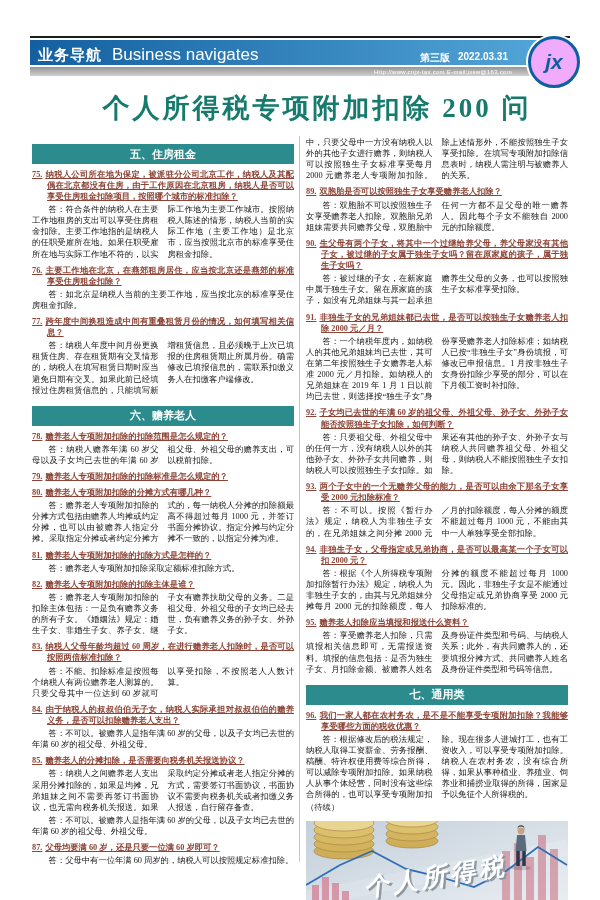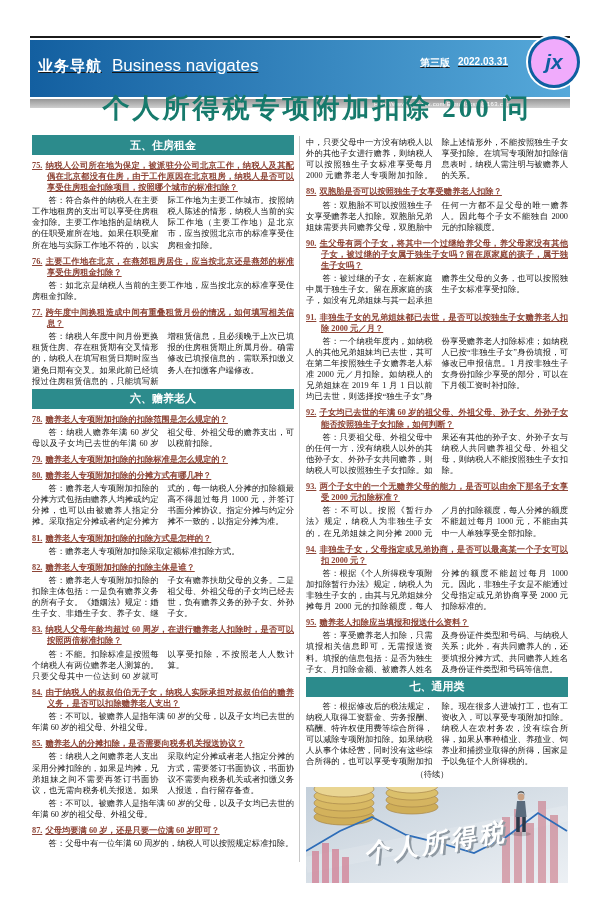--- a/index.html
+++ b/index.html
@@ -3,21 +3,21 @@
 <meta charset="utf-8">
 <style>
   html,body{margin:0;padding:0;background:#ffffff;}
   body{width:600px;height:900px;overflow:hidden;font-family:"Liberation Serif","DejaVu Serif",serif;color:#151515;}
   .page{position:relative;width:600px;height:900px;background:#fff;}
 
   
   .header{position:absolute;left:30px;right:30px;top:36px;}
   .topline{height:2px;background:#1b1b1b;}
   .bluebar{height:25px;margin-top:2px;background:linear-gradient(90deg,#135fa0,#56a9da);
-           display:flex;align-items:flex-start;justify-content:space-between;padding:16px 8px;text-decoration:underline;}
+           display:flex;align-items:flex-end;justify-content:space-between;padding:0 8px;}
   .masthead{display:flex;align-items:baseline;gap:10px;color:#fff;font-family:"Liberation Sans",sans-serif;}
   .masthead .cn{font-weight:bold;font-size:15px;letter-spacing:1px;}
   .masthead .en{font-size:17px;}
   .edition{color:#fff;font-family:"Liberation Sans",sans-serif;font-size:10px;font-weight:bold;padding-right:54px;display:flex;gap:8px;}
   .graybar{height:9px;margin-top:2px;background:linear-gradient(180deg,#969696,#cfcfcf);
            display:flex;justify-content:flex-end;align-items:center;}
   .contact{color:#fff;font-size:6px;font-family:"Liberation Sans",sans-serif;padding-right:58px;letter-spacing:.3px;}
   .logo{position:absolute;right:-10px;top:0;width:46px;height:46px;border-radius:50%;
         background:#f0abfc;border:3px solid #0f5fa0;box-shadow:0 0 0 2px #fff;
         display:flex;align-items:center;justify-content:center;}
@@ -26,28 +26,28 @@
   
   .main-title{position:absolute;top:90px;left:0;width:100%;text-align:center;
               font-size:27px;font-weight:bold;color:#167a6c;letter-spacing:3px;padding-left:17px;}
 
   
   .content{position:absolute;top:134px;left:32px;width:536px;display:flex;gap:12px;}
   .divider{position:absolute;top:136px;left:299px;width:1px;height:726px;background:#c9c9c9;}
   .col{width:262px;font-size:8.3px;line-height:1.34;text-align:justify;}
 
   .section-bar{background:#2c8b8c;color:#fff;text-align:center;font-weight:bold;
-               font-family:"Liberation Sans",sans-serif;font-size:11px;padding:2.5px 0;margin:1px 0 4px;}
+               font-family:"Liberation Sans",sans-serif;font-size:11px;padding:2.5px 0;margin:10px 0 4px;}
   .qa{margin:0;}
   .q-head{color:#8d4436;font-weight:bold;margin-top:5px;padding-left:15px;text-indent:-15px;text-decoration:underline;}
   .q-num{margin-right:3px;}
   .answer{margin:2px 0 2px;text-indent:2em;}
   .answer.cols{column-count:2;column-gap:9px;}
   .answer.cont{text-indent:0;margin-top:3px;}
-  .note{text-align:center;padding-right:10px;margin-top:0;}
+  .note{text-align:left;padding-right:10px;margin-top:0;}
 
   
   .photo{margin:7px 0 0;width:262px;height:96px;position:relative;overflow:hidden;padding:0;}
   .photo svg{display:block;width:100%;height:100%;}
 </style>
 </head>
 <body>
 
 <div class="page">
 
@@ -155,20 +155,21 @@
           <div class="qa">
             <div class="q-head"><span class="q-num">94.</span><span class="q-text">非独生子女，父母指定或兄弟协商，是否可以最高某一个子女可以扣 2000 元？</span></div>
             <p class="answer cols">答：根据《个人所得税专项附加扣除暂行办法》规定，纳税人为非独生子女的，由其与兄弟姐妹分摊每月 2000 元的扣除额度，每人分摊的额度不能超过每月 1000 元。因此，非独生子女是不能通过父母指定或兄弟协商享受 2000 元扣除标准的。</p>
           </div>
           <div class="qa">
             <div class="q-head"><span class="q-num">95.</span><span class="q-text">赡养老人扣除应当填报和报送什么资料？</span></div>
             <p class="answer cols">答：享受赡养老人扣除，只需填报相关信息即可，无需报送资料。填报的信息包括：是否为独生子女、月扣除金额、被赡养人姓名及身份证件类型和号码、与纳税人关系；此外，有共同赡养人的，还要填报分摊方式、共同赡养人姓名及身份证件类型和号码等信息。</p>
           </div>
           <div class="section-bar"><span>七、通用类</span></div>
           <div class="qa">
+            <div class="q-head"><span class="q-num">96.</span><span class="q-text">我们一家人都在农村务农，是不是不能享受专项附加扣除？我能够享受哪些方面的税收优惠？</span></div>
             <p class="answer cols">答：根据修改后的税法规定，纳税人取得工资薪金、劳务报酬、稿酬、特许权使用费等综合所得，可以减除专项附加扣除。如果纳税人从事个体经营，同时没有这些综合所得的，也可以享受专项附加扣除。现在很多人进城打工，也有工资收入，可以享受专项附加扣除。纳税人在农村务农，没有综合所得，如果从事种植业、养殖业、饲养业和捕捞业取得的所得，国家是予以免征个人所得税的。</p>
           </div>
           <div class="note">（待续）</div>
         </div>
 
       <figure class="photo">
         <svg viewBox="0 0 262 96" preserveAspectRatio="none">
           <defs>
             <linearGradient id="pbg" x1="0" y1="0" x2="1" y2="1">
               <stop offset="0" stop-color="#c3cfda"></stop>

